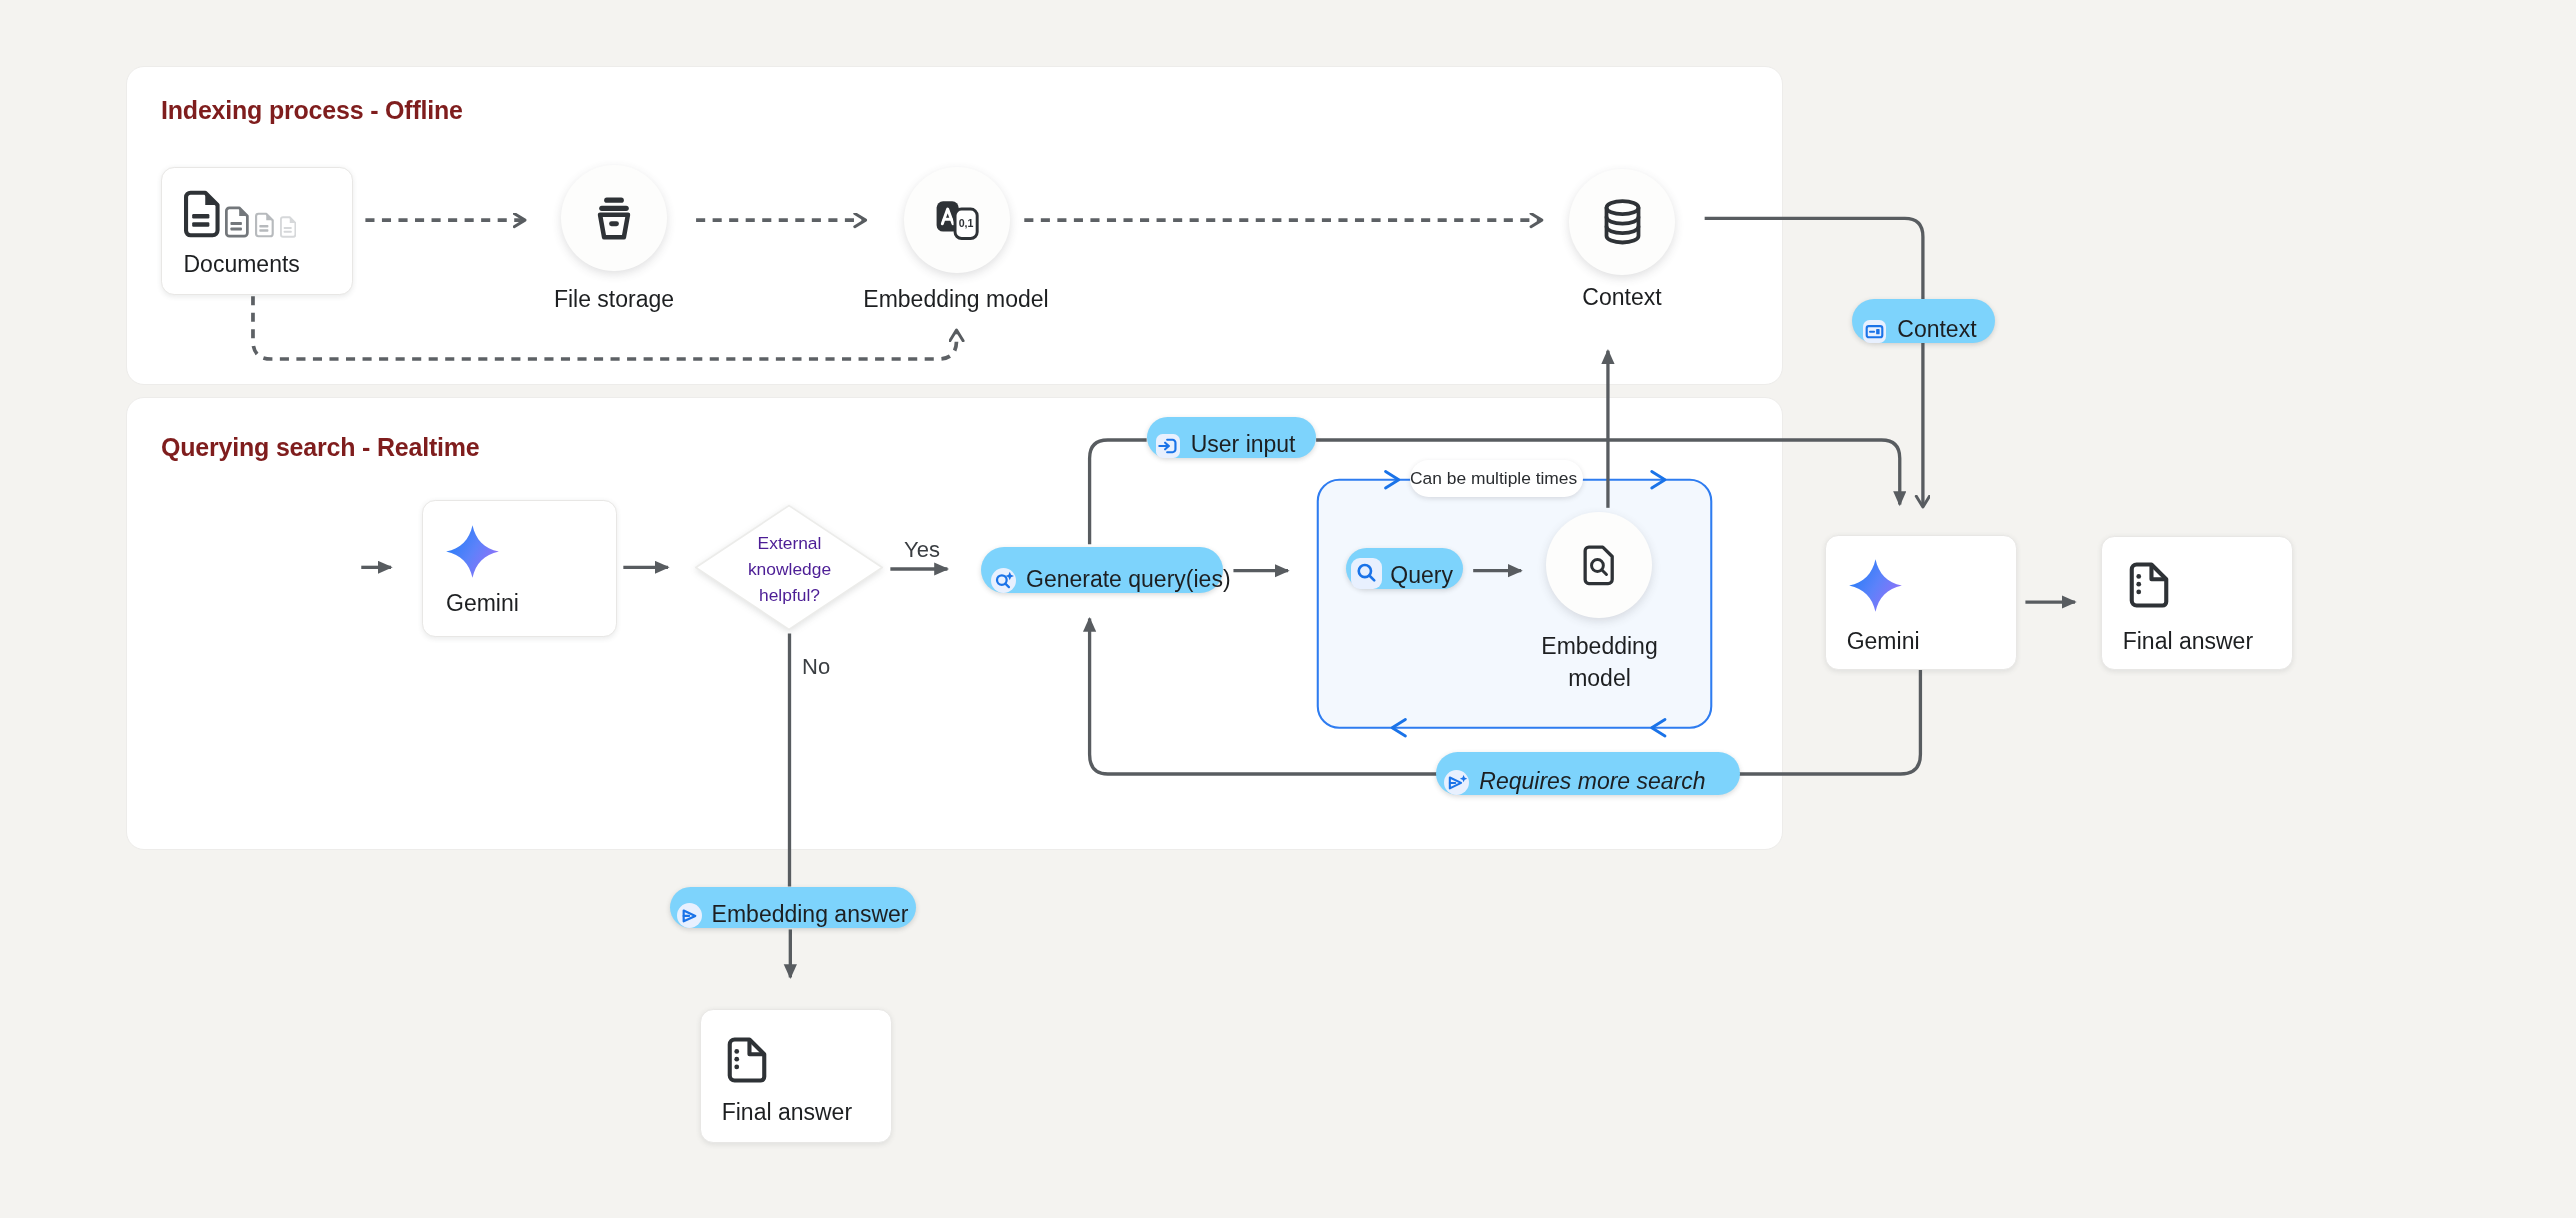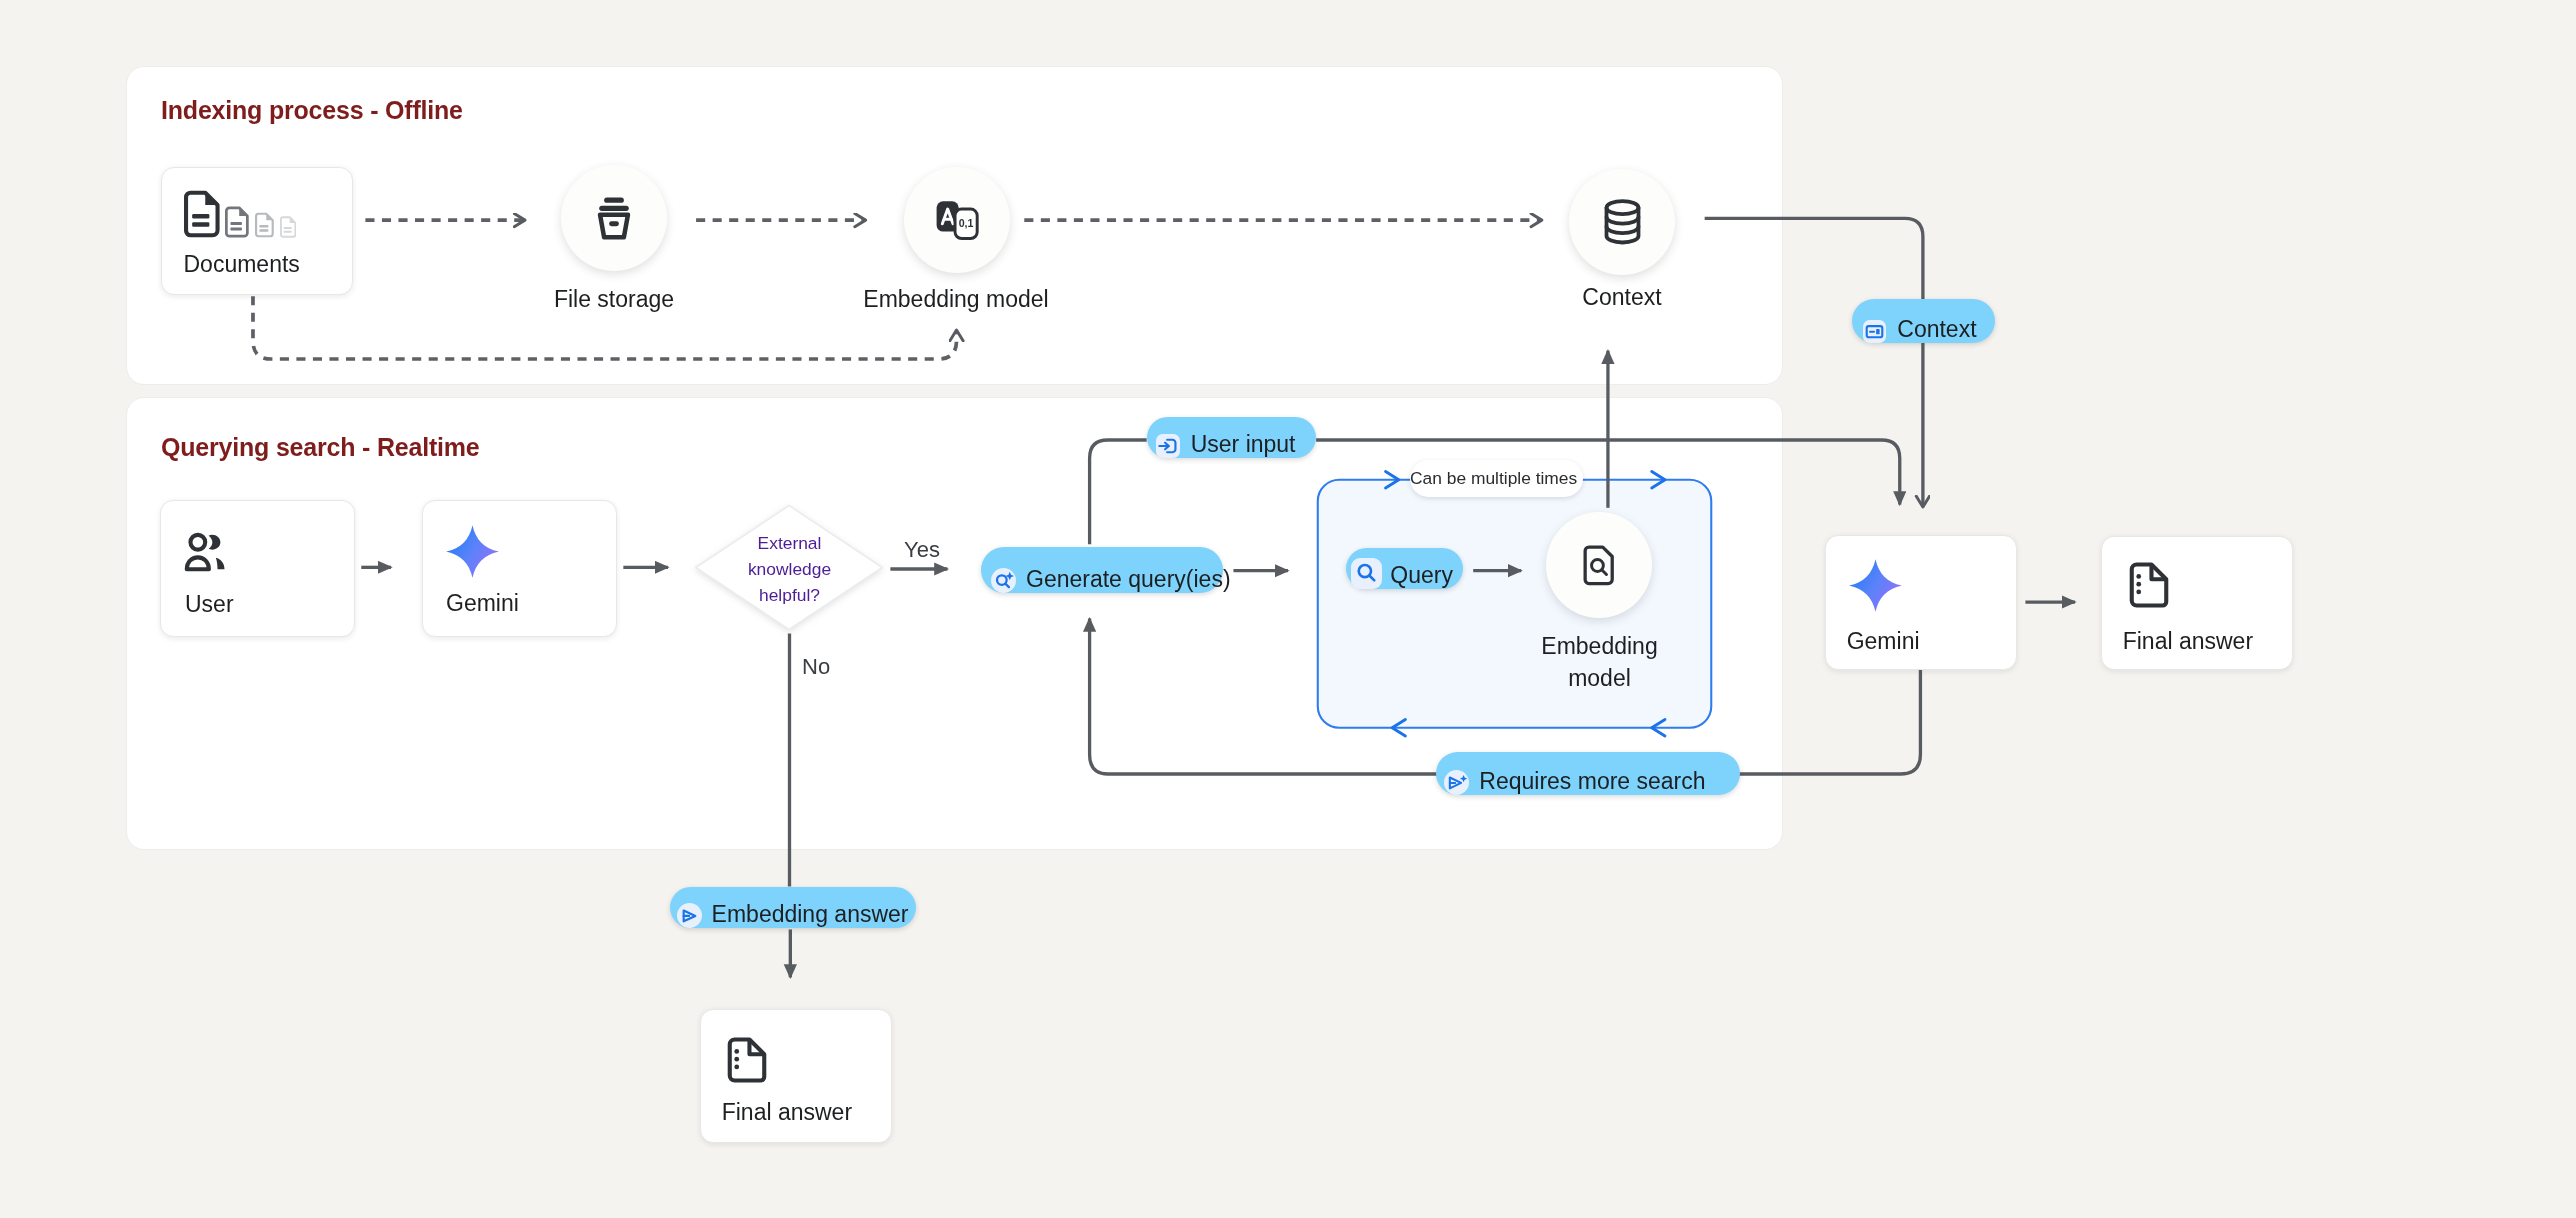--- a/index.html
+++ b/index.html
@@ -168,31 +168,20 @@
     <span class="chip" style="margin-left:10.7px;">
       <svg width="23" height="23" viewBox="0 0 28 28">
           <rect x="4.5" y="7.5" width="19" height="13.5" rx="2.5" fill="none" stroke="#1a73e8" stroke-width="2.6"></rect>
           <path d="M8.5 14.2 H13.5" stroke="#1a73e8" stroke-width="2.4" stroke-linecap="round"></path>
           <rect x="16" y="11" width="4.2" height="6.4" rx="0.8" fill="#1a73e8"></rect>
         </svg>
     </span>
     <span class="ptext" style="margin-left:11.6px;">Context</span>
   </div>
 
-  <div class="node card" style="left:160px;top:500px;width:193px;height:135px;">
-    <svg style="position:absolute;left:22px;top:31px;" width="51" height="41" viewBox="0 0 62 50">
-      <g fill="none" stroke="#2e3236" stroke-width="5" stroke-linejoin="round">
-          <circle cx="18" cy="12.5" r="9"></circle>
-          <path d="M4.5 45.5 c0 -9 6 -14.5 13.5 -14.5 s13.5 5.5 13.5 14.5 Z"></path>
-        </g>
-      <path d="M35.5 3.5 c5.5 0 10 4 10 9 s-4.5 9 -10 9 c-1.6 0 -3.1 -0.35 -4.4 -1 c2.8 -2 4.6 -4.8 4.6 -8 s-1.8 -6 -4.6 -8 c1.3 -0.65 2.8 -1 4.4 -1 Z" fill="#2e3236"></path>
-      <path d="M40 31.5 c6 1.5 10.5 6.5 10.5 14 H42 c0 -5.5 -0.8 -10 -2 -14 Z" fill="#2e3236"></path>
-    </svg>
-    <div class="nodelabel" style="left:24px;top:90px;">User</div>
-  </div>
 
   <div class="node card" style="left:422px;top:500px;width:193px;height:135px;">
     <svg style="position:absolute;left:22px;top:23px;" width="55" height="55" viewBox="0 0 48 48">
         <path d="M24 1 C26.8 13.8 34.2 21.2 47 24 C34.2 26.8 26.8 34.2 24 47 C21.2 34.2 13.8 26.8 1 24 C13.8 21.2 21.2 13.8 24 1 Z" fill="url(#gg)"></path>
       </svg>
     <div class="nodelabel" style="left:23px;top:89px;">Gemini</div>
   </div>
 
   <div class="node dshadow" style="left:690px;top:503px;width:198px;height:129px;">
     <svg width="198" height="129" viewBox="0 0 240 156">
@@ -260,21 +249,21 @@
   <div class="pill" style="left:1436px;top:752px;width:304px;height:43px;">
     <span class="chipc" style="margin-left:8.3px;">
       <svg width="25" height="25" viewBox="0 0 30 30">
           <g fill="none" stroke="#1a73e8" stroke-width="2.5" stroke-linecap="round" stroke-linejoin="round">
             <path d="M7 9 L20.5 15.5 L7 22 Z"></path>
             <path d="M7 15.5 H13.5"></path>
           </g>
           <path d="M23.5 6 l1.3 3.1 3.1 1.3 -3.1 1.3 -1.3 3.1 -1.3 -3.1 -3.1 -1.3 3.1 -1.3 Z" fill="#1a73e8"></path>
         </svg>
     </span>
-    <span class="ptext" style="margin-left:10px;">Requires more search</span>
+    <span class="ptext" style="margin-left:10px;font-style:italic;">Requires more search</span>
   </div>
 
   <div class="node card" style="left:1825px;top:535px;width:190px;height:133px;">
     <svg style="position:absolute;left:21.5px;top:21.5px;" width="55" height="55" viewBox="0 0 48 48">
         <path d="M24 1 C26.8 13.8 34.2 21.2 47 24 C34.2 26.8 26.8 34.2 24 47 C21.2 34.2 13.8 26.8 1 24 C13.8 21.2 21.2 13.8 24 1 Z" fill="url(#gg)"></path>
       </svg>
     <div class="nodelabel" style="left:20.7px;top:92px;">Gemini</div>
   </div>
 
   <div class="node card" style="left:2101px;top:536px;width:190px;height:132px;">

